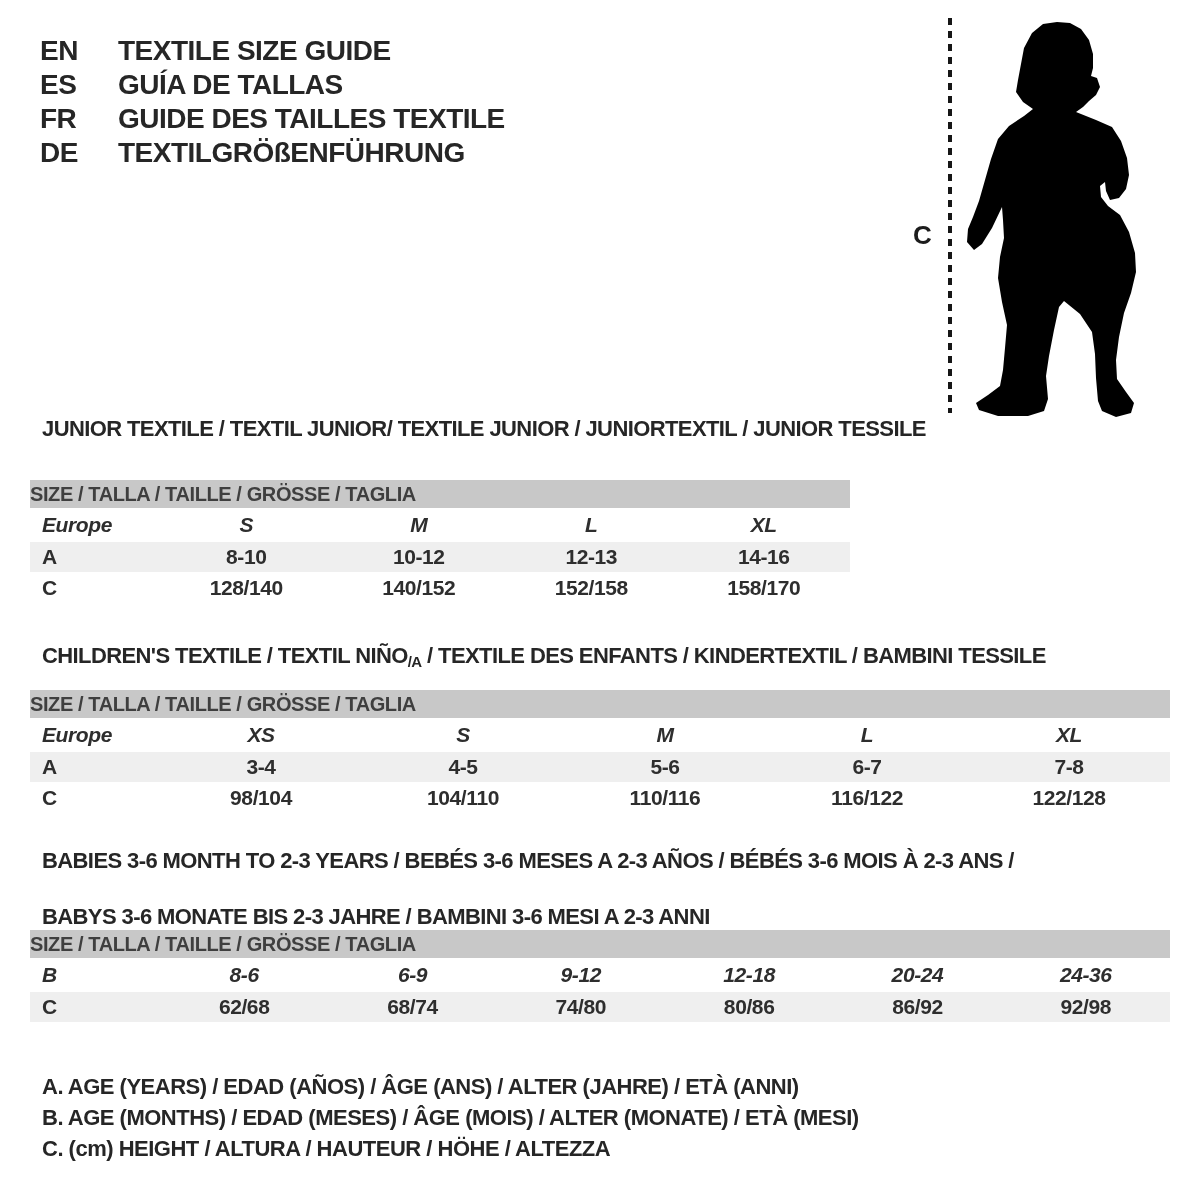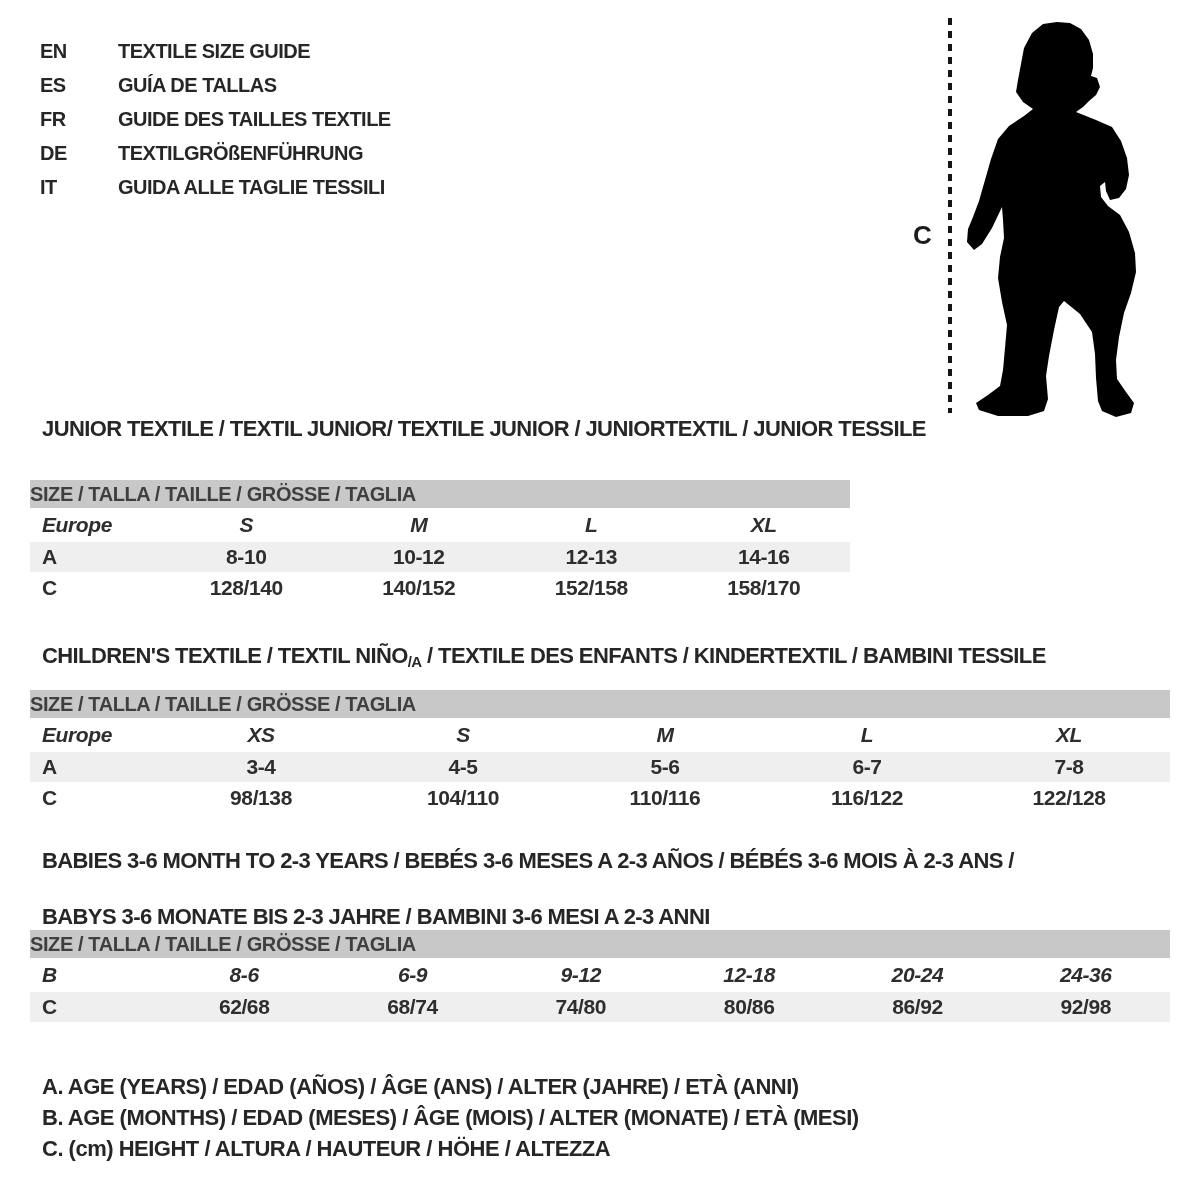--- a/index.html
+++ b/index.html
@@ -5,21 +5,21 @@
   html,body{margin:0;padding:0;}
   body{
     width:1200px;height:1200px;position:relative;background:#ffffff;
     font-family:"Liberation Sans","DejaVu Sans",sans-serif;
     color:#2e2e2e;overflow:hidden;
     -webkit-font-smoothing:antialiased;
   }
   
   .lang-list{position:absolute;left:40px;top:34px;}
   .lang-row{display:flex;height:34px;align-items:center;
-    font-size:20px;font-weight:700;letter-spacing:-0.5px;color:#262626;}
+    font-size:28px;font-weight:700;letter-spacing:-0.5px;color:#262626;}
   .lang-code{width:78px;}
   
   .figure-block{position:absolute;left:900px;top:5px;width:300px;height:425px;}
   .measure-label{position:absolute;left:13px;top:215px;font-size:26px;
     font-weight:700;color:#1c1c1c;}
   
   .section-title{position:absolute;left:42px;font-size:22px;font-weight:700;
     letter-spacing:-0.6px;color:#262626;white-space:nowrap;}
   .section-title sub{font-size:15px;vertical-align:-4px;}
   
@@ -49,24 +49,20 @@
     <span class="lang-code">ES</span>
     <span class="lang-label">GUÍA DE TALLAS</span>
   </div>
   <div class="lang-row">
     <span class="lang-code">FR</span>
     <span class="lang-label">GUIDE DES TAILLES TEXTILE</span>
   </div>
   <div class="lang-row">
     <span class="lang-code">DE</span>
     <span class="lang-label">TEXTILGRÖßENFÜHRUNG</span>
-  </div>
-  <div class="lang-row">
-    <span class="lang-code">IT</span>
-    <span class="lang-label">GUIDA ALLE TAGLIE TESSILI</span>
   </div>
 </div>
 
 <div class="figure-block">
   <span class="measure-label">C</span>
   <svg width="300" height="425" viewBox="0 0 300 425">
     <line x1="50" y1="13" x2="50" y2="408" stroke="#161616" stroke-width="4" stroke-dasharray="7 6"></line>
     <polygon fill="#000000" transform="translate(50,5)" points="107,12 120,13 131,19 139,30 143,44 143,58 141,66 147,68 150,77 146,85 139,91 133,97 126,102 146,110 162,117 171,131 177,148 179,165 176,179 169,188 160,190 156,181 155,172 150,176 151,187 158,196 170,205 179,222 185,243 186,262 181,283 174,303 169,327 166,350 167,369 176,382 184,393 181,403 166,407 152,401 148,391 146,368 145,344 142,322 130,304 114,291 109,297 104,320 99,346 96,366 98,389 94,401 78,406 48,406 29,400 26,393 38,385 50,376 53,360 55,338 57,315 52,292 48,268 50,247 54,228 53,210 52,197 42,218 32,234 24,240 17,232 18,219 23,207 29,191 35,170 41,149 48,129 59,116 74,106 83,99 73,92 66,82 68,70 71,54 74,38 82,23 93,14"></polygon>
   </svg>
 </div>
@@ -111,21 +107,21 @@
   <div class="t-row row-h30 stripe">
     <span class="t-label">A</span>
     <span class="t-cell">3-4</span>
     <span class="t-cell">4-5</span>
     <span class="t-cell">5-6</span>
     <span class="t-cell">6-7</span>
     <span class="t-cell">7-8</span>
   </div>
   <div class="t-row row-h31">
     <span class="t-label">C</span>
-    <span class="t-cell">98/138</span>
+    <span class="t-cell">98/104</span>
     <span class="t-cell">104/110</span>
     <span class="t-cell">110/116</span>
     <span class="t-cell">116/122</span>
     <span class="t-cell">122/128</span>
   </div>
 </div>
 
 <div class="section-title" style="top:848px;">BABIES 3-6 MONTH TO 2-3 YEARS / BEBÉS 3-6 MESES A 2-3 AÑOS / BÉBÉS 3-6 MOIS À 2-3 ANS /</div>
 <div class="section-title" style="top:904px;">BABYS 3-6 MONATE BIS 2-3 JAHRE / BAMBINI 3-6 MESI A 2-3 ANNI</div>
 <div class="size-table" style="top:930px;width:1140px;">

